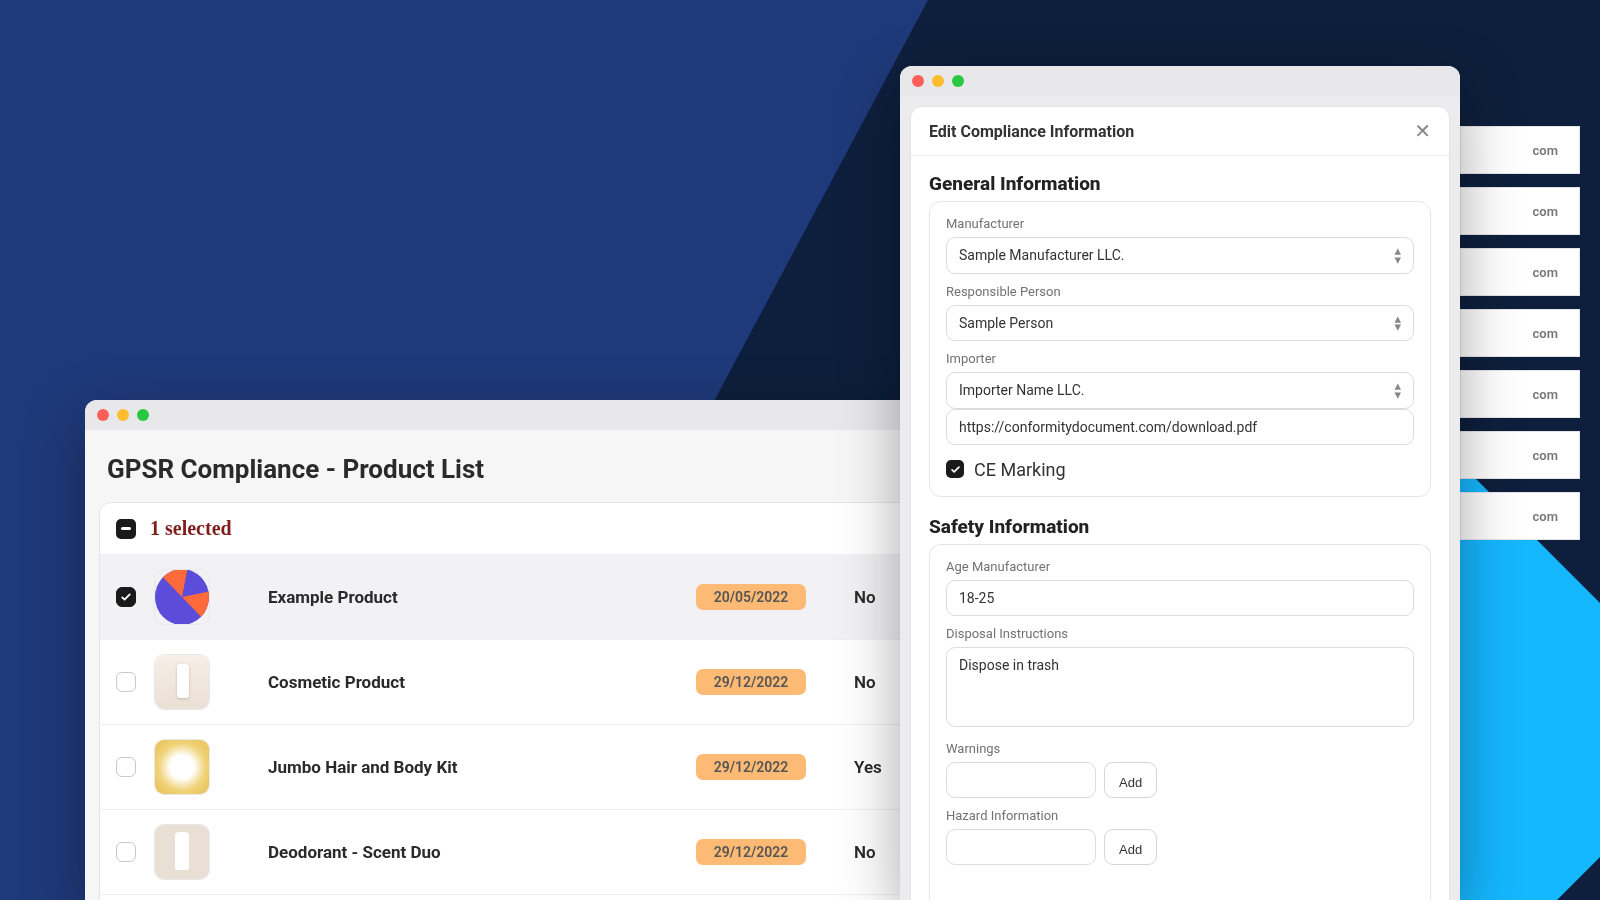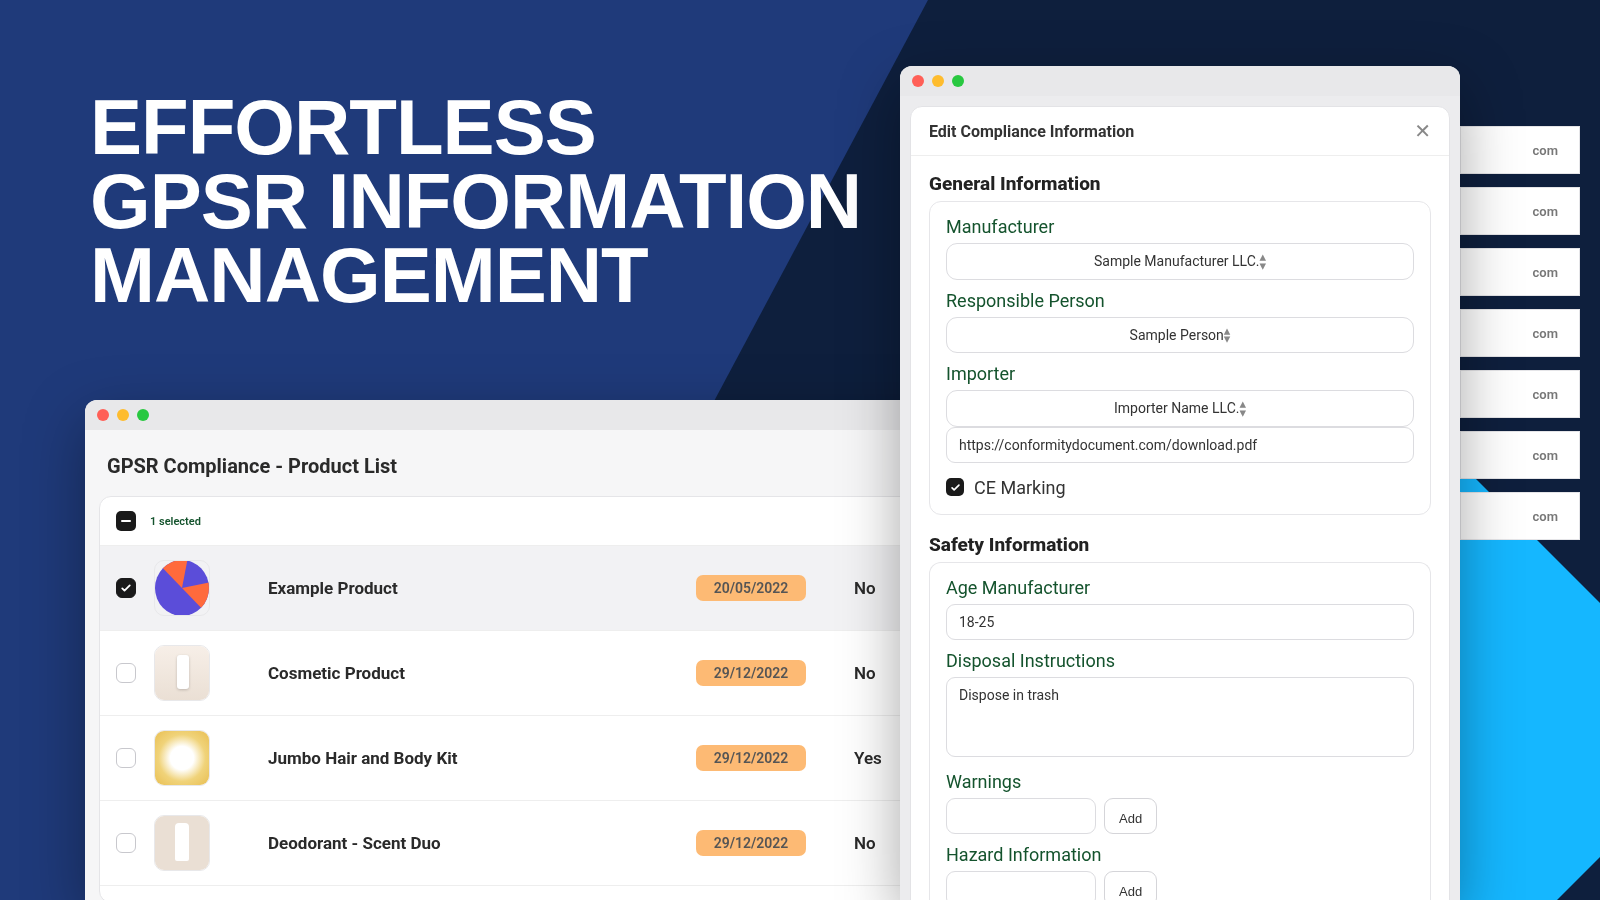--- a/index.html
+++ b/index.html
@@ -12,50 +12,50 @@
 
   
   .macwin { position: absolute; background: #ececee; border-radius: 12px 12px 0 0; box-shadow: 0 20px 60px rgba(0,0,0,.35); overflow: hidden; }
   .mac-titlebar { height: 30px; display: flex; align-items: center; padding: 0 12px; gap: 8px; background: #e8e8ea; }
   .dot { width: 12px; height: 12px; border-radius: 50%; }
   .dot.red { background: #ff5f57; } .dot.yellow { background: #febc2e; } .dot.green { background: #28c840; }
 
   
   .win-left { left: 85px; top: 400px; width: 880px; height: 500px; }
   .panel { background: #f6f6f7; padding: 18px 0 0 0; }
-  .panel-title { font-size: 20px; font-weight: 700; color: #2a2a2a; padding: 6px 22px 18px; }
+  .panel-title { font-size: 26px; font-weight: 700; color: #2a2a2a; padding: 6px 22px 18px; }
   .list { background: #fff; border-radius: 12px; margin: 0 14px; border: 1px solid #e5e5e8; overflow: hidden; }
   .list-head { display: flex; align-items: center; gap: 14px; padding: 14px 16px; border-bottom: 1px solid #eee; }
   .indet-box { width: 20px; height: 20px; border-radius: 5px; background: #1a1a1a; display: flex; align-items: center; justify-content: center; }
   .indet-box .dash { width: 10px; height: 2.5px; background: #fff; border-radius: 2px; }
-  .sel-text { font-size: 11px; color: #14532d; font-weight: 600; }
+  .sel-text { font-size: 20px; color: #7f1d1d; font-weight: 600; font-family: Liberation Serif, serif; }
   .row { display: flex; align-items: center; padding: 14px 16px; border-bottom: 1px solid #eee; gap: 18px; }
   .row.selected { background: #f2f2f4; }
   .chk { width: 20px; height: 20px; border-radius: 6px; border: 1.5px solid #c8c8cd; background: #fff; display: flex; align-items: center; justify-content: center; flex-shrink: 0; }
   .chk.on { background: #1a1a1a; border-color: #1a1a1a; }
   .chk.on svg { width: 12px; height: 12px; }
   .thumb { width: 56px; height: 56px; border-radius: 10px; flex-shrink: 0; border: 1px solid #e8e8ea; display: flex; align-items: center; justify-content: center; overflow: hidden; }
   .name-col { flex: 1; font-size: 17px; font-weight: 700; color: #2a2a2a; padding-left: 40px; }
   .date-pill { background: #fdba74; color: #555; font-size: 14px; font-weight: 600; padding: 5px 12px; border-radius: 7px; width: 110px; text-align: center; }
   .bool-col { width: 110px; font-size: 17px; font-weight: 600; color: #2a2a2a; padding-left: 30px; }
 
   
   .win-right { left: 900px; top: 66px; width: 560px; height: 834px; }
   .win-right-inner { padding: 10px 10px 0; }
   .card { background: #fff; border-radius: 12px; border: 1px solid #e3e3e6; height: 810px; overflow: hidden; position: relative; }
   .card-head { display: flex; align-items: center; justify-content: space-between; padding: 14px 18px; border-bottom: 1px solid #eee; }
   .card-head h3 { font-size: 16px; font-weight: 700; color: #333; }
   .close-x { color: #888; font-size: 20px; font-weight: 400; cursor: pointer; line-height: 1; }
   .card-body { padding: 16px 18px; }
   .sec-title { font-size: 19px; font-weight: 800; color: #222; margin-bottom: 6px; }
   .field-block { border: 1px solid #e6e6e9; border-radius: 12px; padding: 14px 16px 16px; margin-bottom: 18px; }
-  .fld-label { font-size: 18px; color: #14532d; margin-bottom: 6px; margin-top: 10px; }
+  .fld-label { font-size: 13px; color: #737373; margin-bottom: 6px; margin-top: 10px; }
   .fld-label:first-child { margin-top: 0; }
   .input, .select, .textarea { width: 100%; border: 1px solid #dcdce0; border-radius: 9px; padding: 9px 12px; font-size: 14px; color: #333; background: #fff; font-family: inherit; }
-  .select { display: flex; justify-content: center; align-items: center; border-radius: 11px; }
+  .select { display: flex; justify-content: space-between; align-items: center; }
   .caret { color: #888; font-size: 13px; line-height: 0.6; display: flex; flex-direction: column; gap: 1px; }
   .textarea { height: 80px; resize: none; }
   .chk-line { display: flex; align-items: center; gap: 10px; margin-top: 14px; }
   .chk-sq { width: 18px; height: 18px; border-radius: 5px; background: #1a1a1a; display: flex; align-items: center; justify-content: center; }
   .chk-sq svg { width: 11px; height: 11px; }
   .tag-row { display: flex; gap: 8px; }
   .tag-input { flex: 0 0 150px; border: 1px solid #dcdce0; border-radius: 9px; height: 36px; }
   .add-btn { border: 1px solid #d5d5d9; background: #fff; border-radius: 9px; padding: 12px 14px; height: 36px; font-size: 13px; color: #333; font-weight: 500; }
 
   
@@ -72,25 +72,20 @@
   .deo { width: 56px; height: 56px; background: #eadfd4; position: relative; }
   .deo::after { content:''; position:absolute; left: 20px; top: 8px; width: 14px; height: 38px; background: #fff; border-radius: 4px 4px 2px 2px; }
 </style>
 </head>
 <body>
 
 <div class="stage">
   <div class="diag-blue"></div>
   <div class="diag-cyan"></div>
 
-  <div class="headline">
-    <span>EFFORTLESS</span>
-    <span>GPSR INFORMATION</span>
-    <span>MANAGEMENT</span>
-  </div>
 
   <div class="peek" style="top:126px">
       <span>com</span>
     </div>
   <div class="peek" style="top:187px">
       <span>com</span>
     </div>
   <div class="peek" style="top:248px">
       <span>com</span>
     </div>

